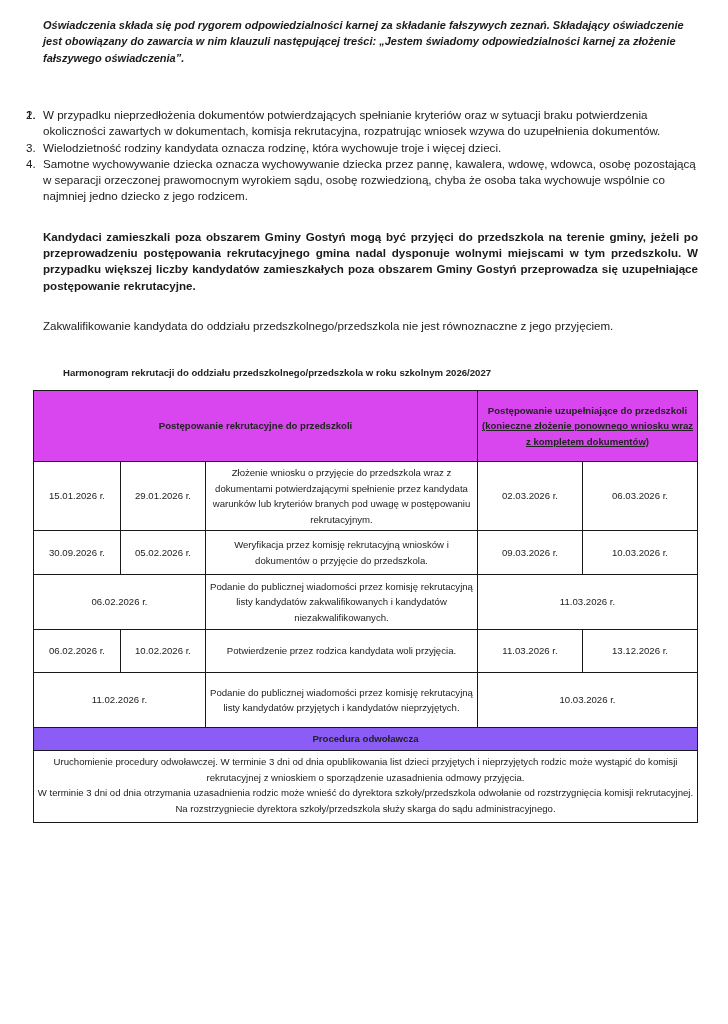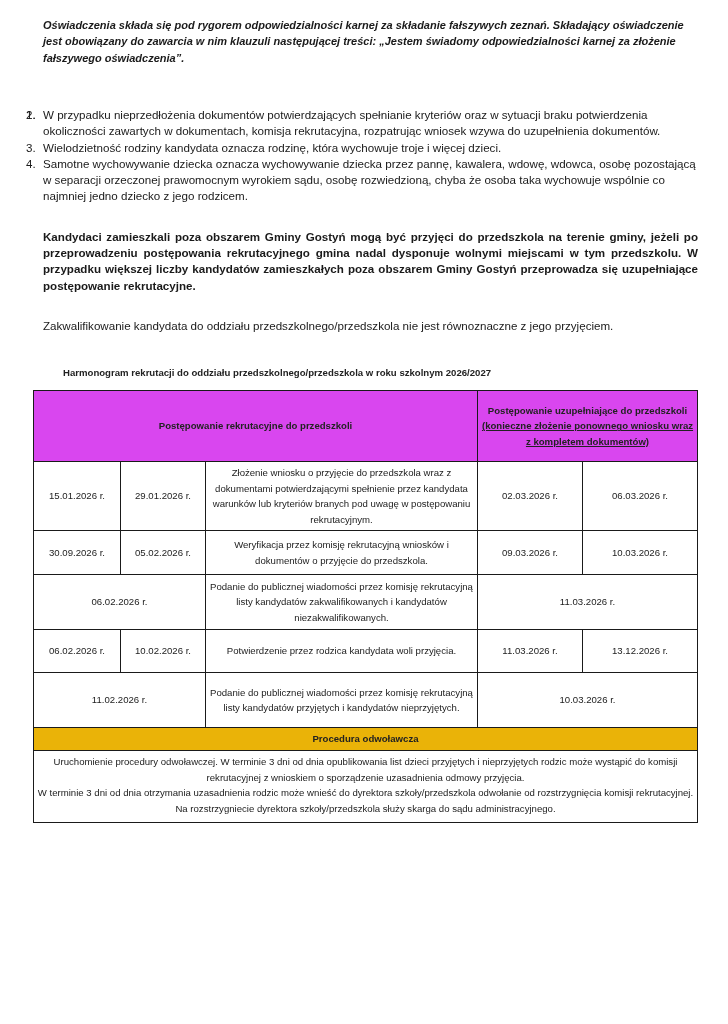--- a/index.html
+++ b/index.html
@@ -12,21 +12,21 @@
   .li .num { position:absolute; left:0; top:0; }
   .warn { font-weight:bold; text-decoration:underline; }
   .indent { padding-left:17px;margin-top:24px; }
   .bold-just { font-weight:bold; text-align:justify; text-align-last:left; }
   .caption { position:absolute; left:43px; top:367px; font-size:9.6px; font-weight:bold; color:#222;margin-left:20px; }
   table.sched { position:absolute; left:33px; top:390px; width:664px; border-collapse:collapse;
                 font-size:9.6px; color:#222; table-layout:fixed; }
   table.sched td { border:1.6px solid #1a1a1a; text-align:center; vertical-align:middle; padding:0 3px; line-height:15.5px; }
   .hdr { background:#d946ef; font-weight:bold; }
   .u { text-decoration:underline; }
-  .proc-head { background:#eab308; font-weight:bold; height:22px; }
+  .proc-head { background:#8b5cf6; font-weight:bold; height:22px; }
   .proc-body { text-align:center; padding:3px 2px 6px 2px !important; line-height:15.2px; }
 </style>
 </head>
 <body>
 
 <div class="intro">Oświadczenia składa się pod rygorem odpowiedzialności karnej za składanie fałszywych zeznań. Składający oświadczenie jest obowiązany do zawarcia w nim klauzuli następującej treści: „Jestem świadomy odpowiedzialności karnej za złożenie fałszywego oświadczenia”.</div>
 
 <div class="list">
   <div class="li">
     <span class="num">1.</span>

